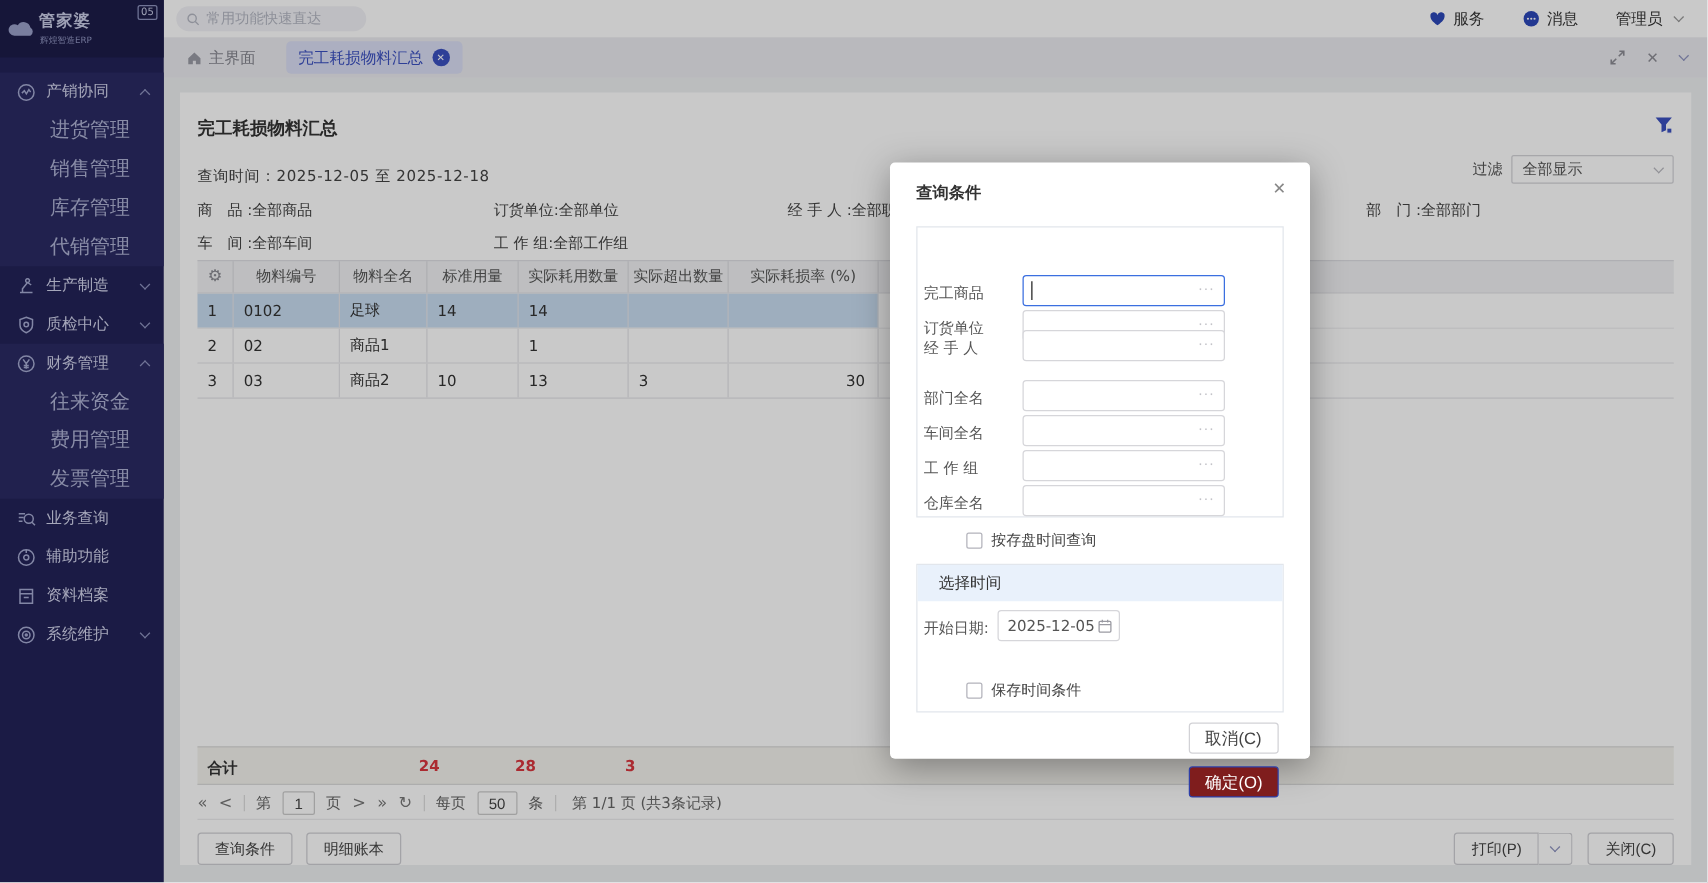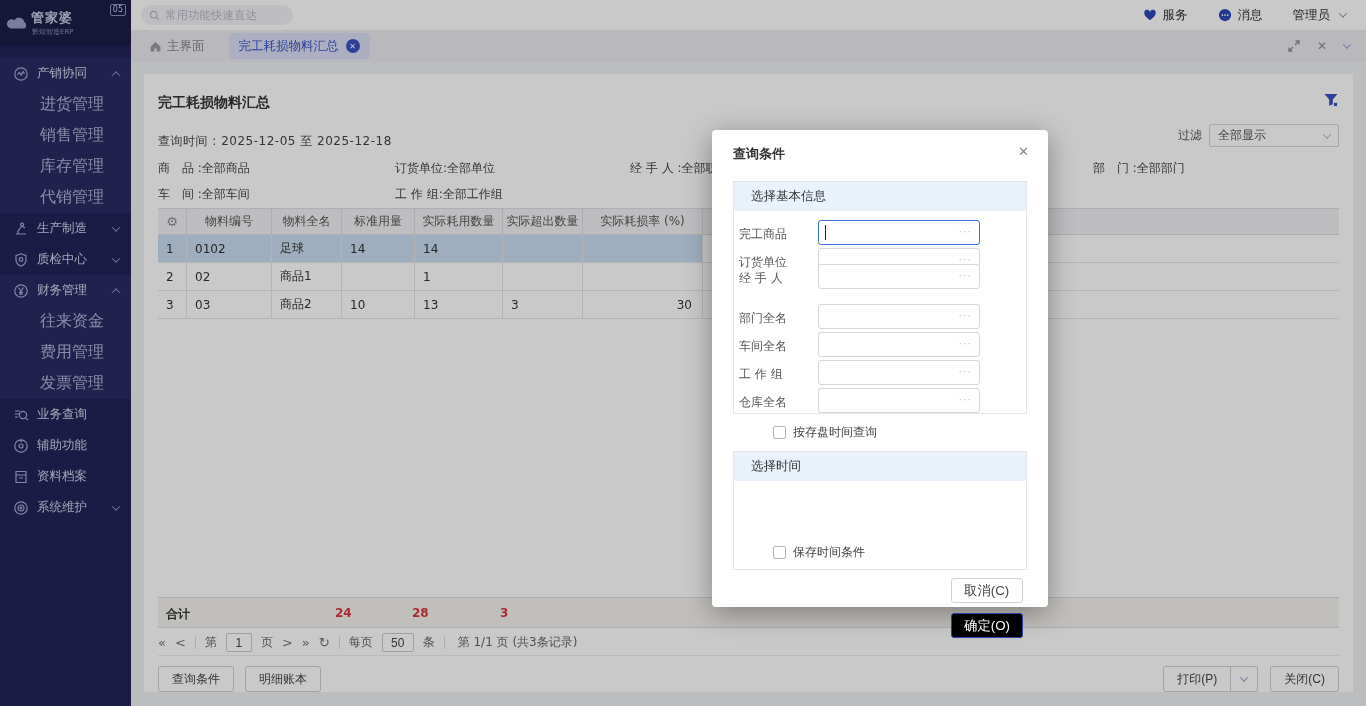--- a/index.html
+++ b/index.html
@@ -110,21 +110,21 @@
   .md-input { position:absolute; left:84px; top:0; width:162px; height:25px; border:1px solid #d6d6da; border-radius:3px; background:#fff; }
   .md-input .dots { position:absolute; right:7px; top:4px; color:#c3c3c8; letter-spacing:1px; font-size:11px; }
   .md-input.focused { border:1.5px solid #3b6fe0; }
   .caret { position:absolute; left:6px; top:4px; width:1px; height:15px; background:#222; }
   .md-check { position:absolute; left:21px; display:flex; align-items:center; gap:7px; color:#444; cursor:pointer;margin-left:40px; }
   .ckbox { width:13px; height:13px; border:1px solid #b3b3bb; border-radius:2px; background:#fff; flex:none; }
   .md-date { position:absolute; left:64px; top:0; width:98px; height:25px; border:1px solid #d6d6da; border-radius:3px; display:flex; align-items:center; padding:0 5px 0 7px; color:#555; cursor:pointer; }
   .md-date svg { width:12px; height:12px; color:#9a9aa2; margin-left:auto; }
   .md-foot { position:absolute; right:25px; top:448px; display:flex; gap:10px;flex-direction:column; }
   .btn-cancel { height:25px; padding:0 12px; background:#fff; border:1px solid #d2d2d6; border-radius:3px; color:#444; cursor:pointer; display:flex; align-items:center; }
-  .btn-ok { height:25px; padding:0 12px; background:#000000; border:1px solid #2e3fa8; border-radius:3px; color:#fff; cursor:pointer; display:flex; align-items:center; }
+  .btn-ok { height:25px; padding:0 12px; background:#7f1d1d; border:1px solid #2e3fa8; border-radius:3px; color:#fff; cursor:pointer; display:flex; align-items:center; }
 </style>
 </head>
 <body>
 
 <div id="app">
 
   <aside class="sidebar">
     <div class="logo">
       <svg class="logo-cloud" viewBox="0 0 24 14">
           <path d="M6 13 a5 5 0 1 1 3-9 a6 6 0 0 1 11 2 a4 4 0 0 1 0 7 Z" fill="#9aa0c9"></path>
@@ -393,21 +393,20 @@
     </div>
   </main>
 
   <div class="overlay"></div>
 
   <div class="modal">
     <div class="md-title">查询条件</div>
     <span class="md-close">✕</span>
 
     <div class="md-box md-box1">
-      <div class="md-box-hd">选择基本信息</div>
       <div class="md-field" style="top:38px;">
         <span class="lbl">完工商品</span>
         <div class="md-input focused">
             <span class="caret"></span>
             <span class="dots">···</span>
           </div>
       </div>
       <div class="md-field" style="top:66px;">
         <span class="lbl">订货单位</span>
         <div class="md-input">
@@ -446,20 +445,30 @@
       </div>
     </div>
 
     <div class="md-check" style="top:294px;">
       <span class="ckbox"></span>
       <span>按存盘时间查询</span>
     </div>
 
     <div class="md-box md-box2">
       <div class="md-box-hd">选择时间</div>
+      <div class="md-field" style="top:36px;">
+        <span class="lbl">开始日期:</span>
+        <div class="md-date">
+          <span>2025-12-05</span>
+          <svg viewBox="0 0 14 14" fill="none" stroke="currentColor" stroke-width="1.2">
+              <rect x="1.5" y="2.5" width="11" height="10" rx="1"></rect>
+              <path d="M1.5 5.5 h11 M4.5 1 v2.5 M9.5 1 v2.5"></path>
+            </svg>
+        </div>
+      </div>
     </div>
 
     <div class="md-check" style="top:414px;">
       <span class="ckbox"></span>
       <span>保存时间条件</span>
     </div>
 
     <div class="md-foot">
       <button class="btn-cancel">取消(C)</button>
       <button class="btn-ok">确定(O)</button>

